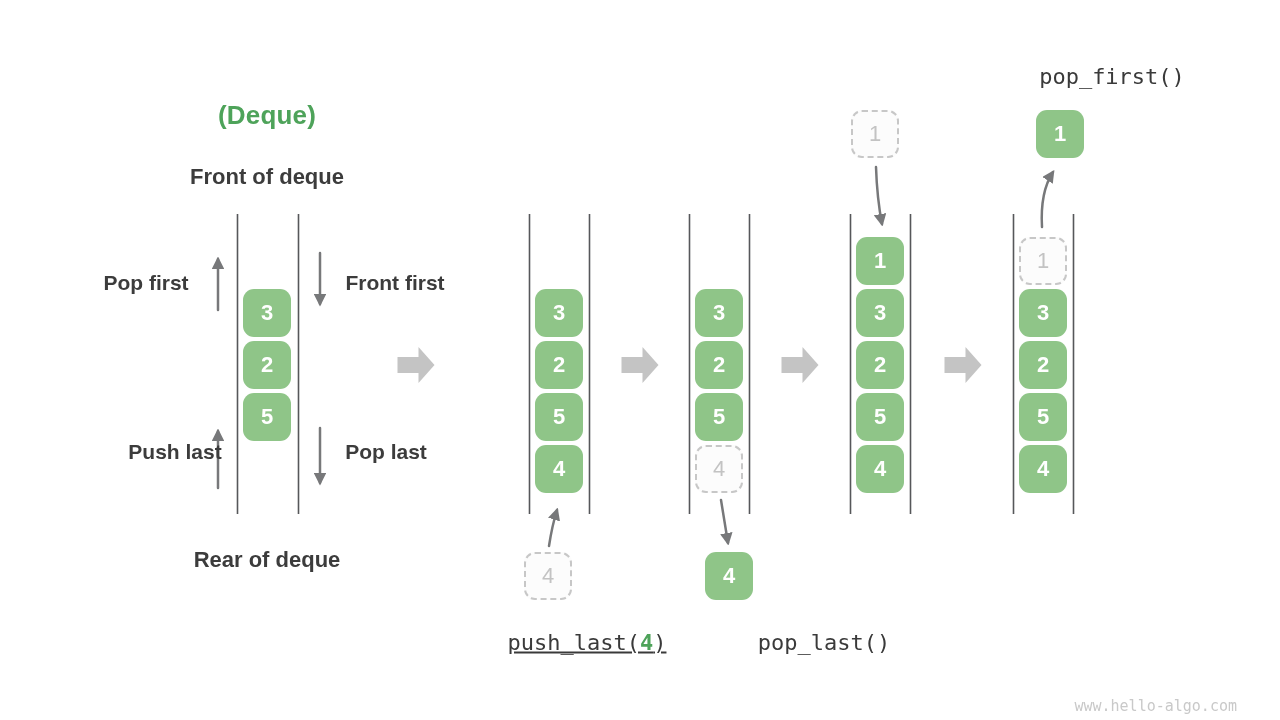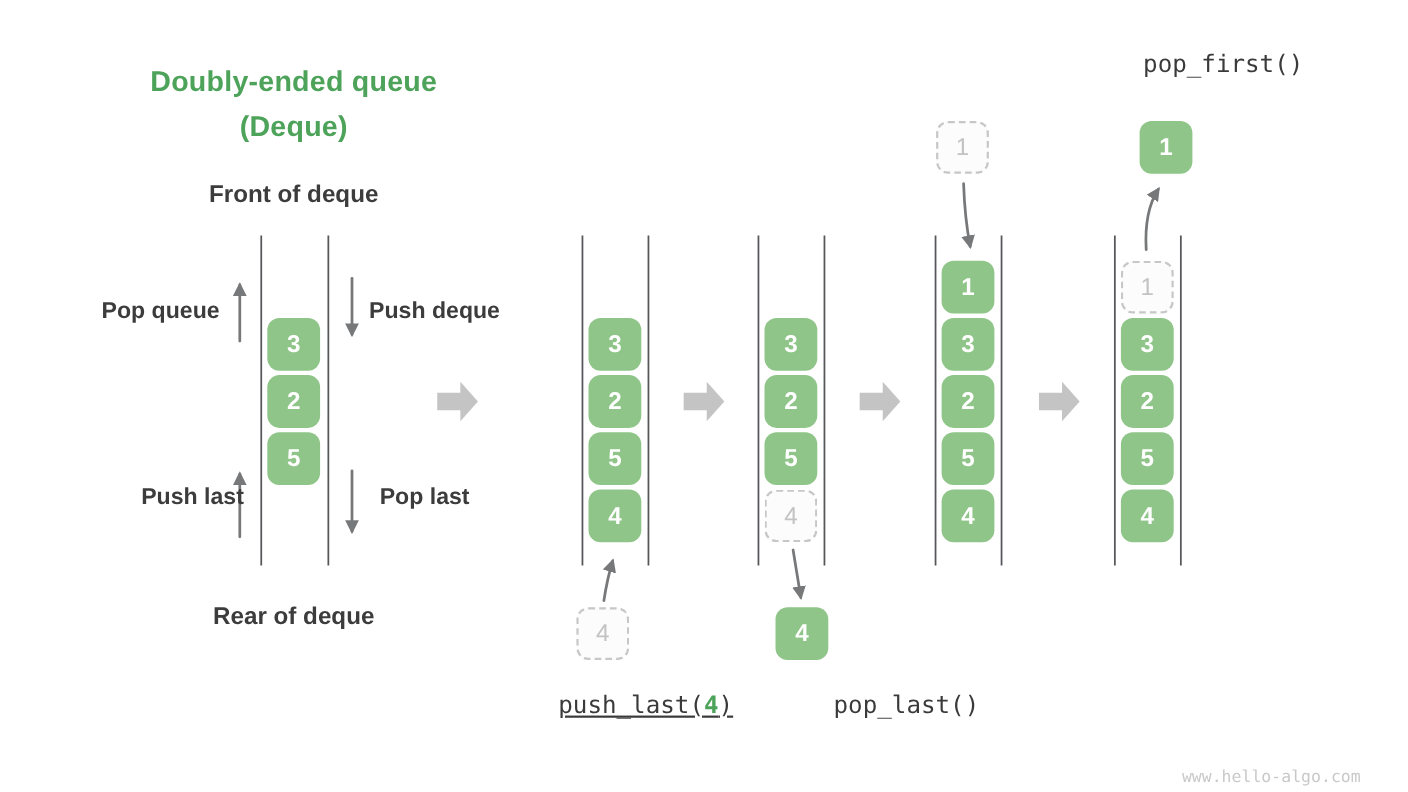--- a/index.html
+++ b/index.html
@@ -114,32 +114,31 @@
     </g>
 
     <g>
       <polygon class="big-arrow" points="397.5,357 418.5,357 418.5,347 434.5,365 418.5,383 418.5,373 397.5,373"></polygon>
       <polygon class="big-arrow" points="621.5,357 642.5,357 642.5,347 658.5,365 642.5,383 642.5,373 621.5,373"></polygon>
       <polygon class="big-arrow" points="781.5,357 802.5,357 802.5,347 818.5,365 802.5,383 802.5,373 781.5,373"></polygon>
       <polygon class="big-arrow" points="944.5,357 965.5,357 965.5,347 981.5,365 965.5,383 965.5,373 944.5,373"></polygon>
     </g>
   </svg>
 
-  <div class="abs title-line" style="left:267px; top:74px;">Doubly-ended queue</div>
   <div class="abs title-line" style="left:267px; top:115px;">(Deque)</div>
 
   <div class="abs struct-label" style="left:267px; top:560px;">Rear of deque</div>
   <div class="abs struct-label" style="left:267px; top:177px;">Front of deque</div>
 
-  <div class="abs side-label" style="left:146px; top:283px;">Pop queue</div>
-  <div class="abs side-label" style="left:395px; top:283px;">Push deque</div>
+  <div class="abs side-label" style="left:146px; top:283px;">Pop first</div>
+  <div class="abs side-label" style="left:395px; top:283px;">Front first</div>
   <div class="abs side-label" style="left:155px; top:452px;margin-left:20px;">Push last</div>
   <div class="abs side-label" style="left:386px; top:452px;">Pop last</div>
 
-  <div class="abs code" style="left:1112px; top:59px;">pop_first()</div>
+  <div class="abs code" style="left:1112px; top:76px;">pop_first()</div>
   <div class="abs code" style="left:587px; top:642px;text-decoration:underline;"><span>push_last(</span><span class="arg">4</span><span>)</span></div>
   <div class="abs code" style="left:776px; top:642px;margin-left:48px;">pop_last()</div>
 
   <div>
     <div class="box" style="left:243px; top:289px;">3</div>
     <div class="box" style="left:243px; top:341px;">2</div>
     <div class="box" style="left:243px; top:393px;">5</div>
   </div>
 
   <div>

